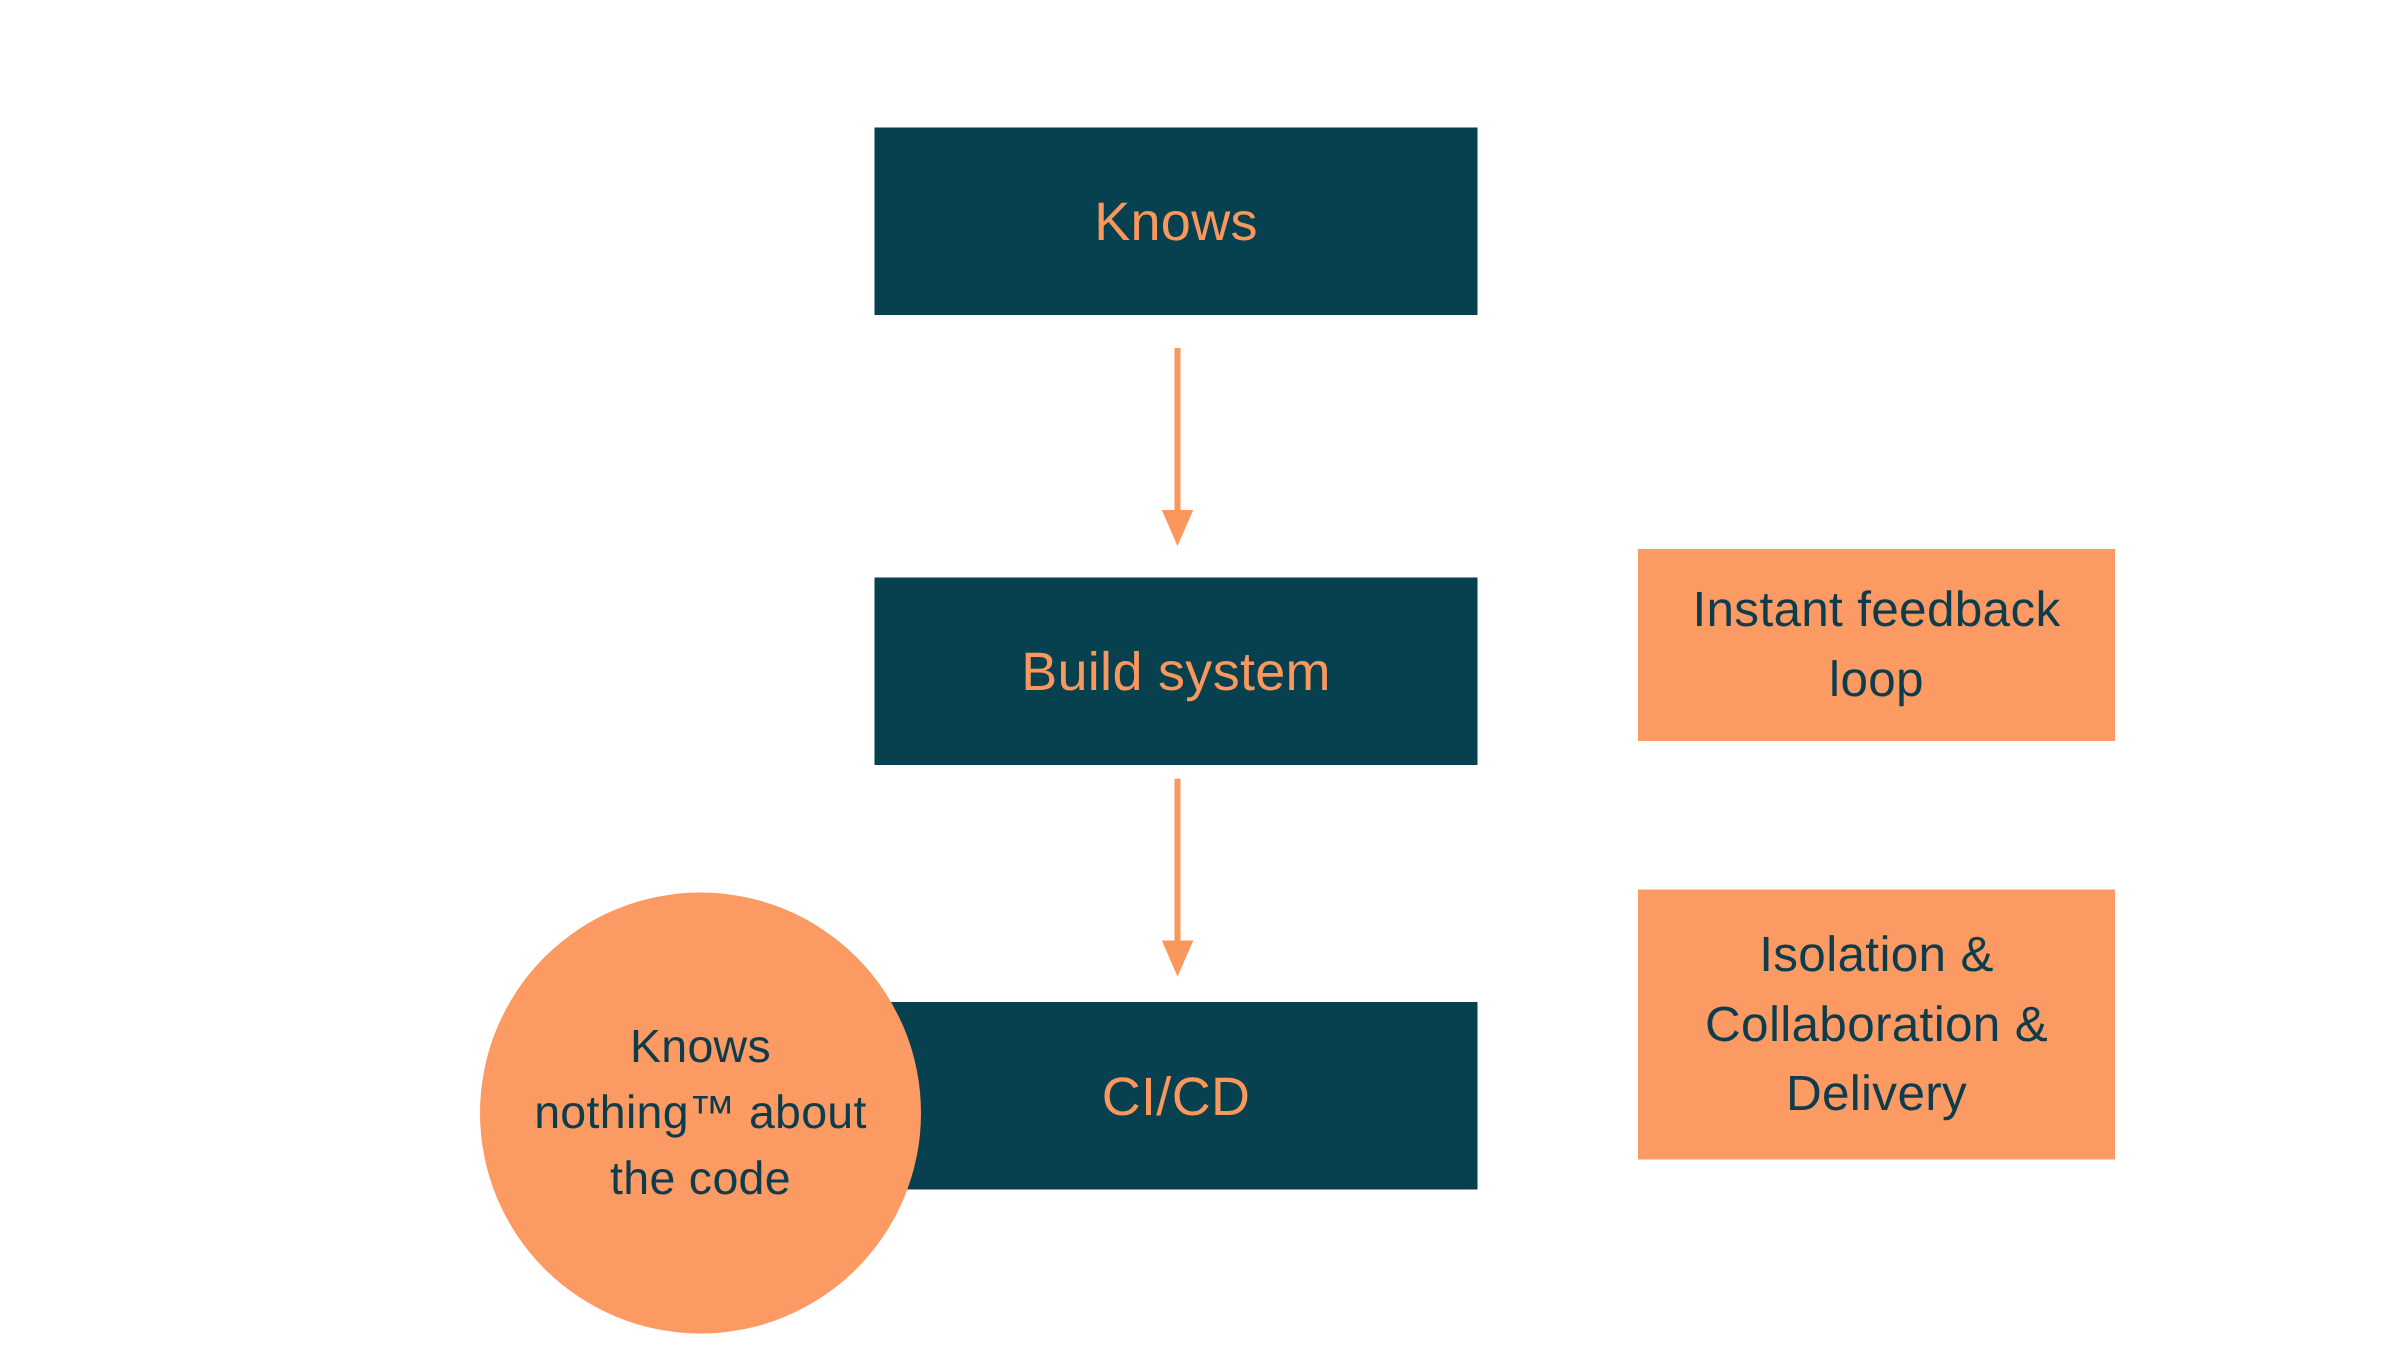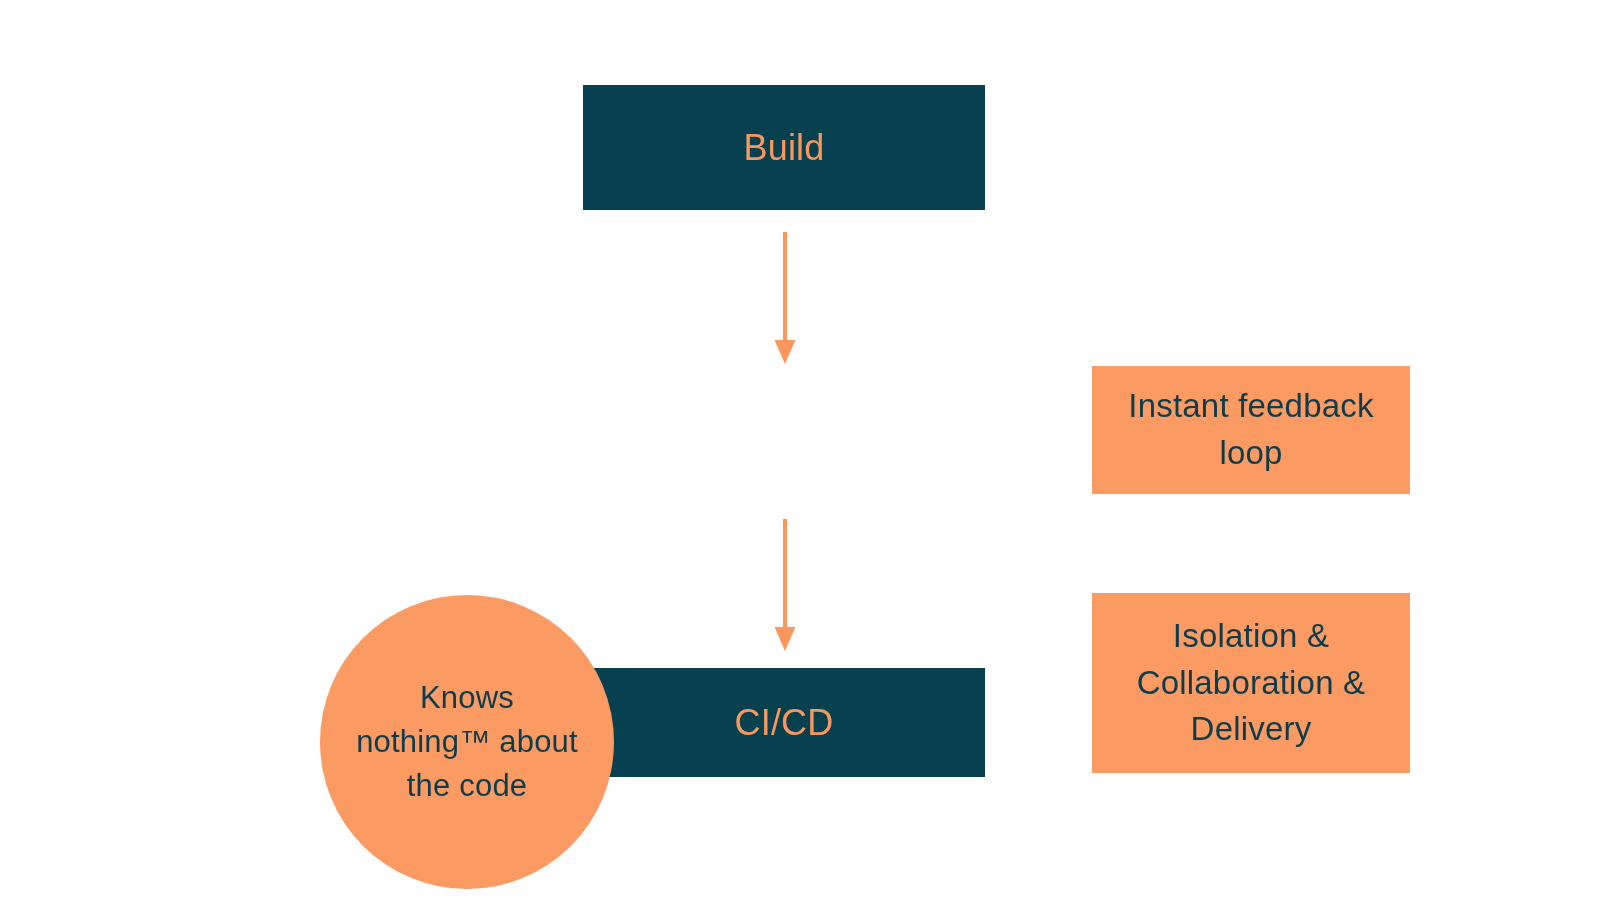--- a/index.html
+++ b/index.html
@@ -52,21 +52,21 @@
     width: 402px; height: 125px;
     font-size: 36px;
   }
   #node-build {
     left: 583px;  top: 385px;
     width: 402px; height: 125px;
     font-size: 36px;
   }
   #node-cicd {
     left: 583px;  top: 668px;
-    width: 402px; height: 109px;
+    width: 402px; height: 125px;
     font-size: 36px;
     justify-content: center;
   }
   #node-instant-feedback {
     left: 1092px; top: 366px;
     width: 318px; height: 128px;
     font-size: 33px;
     padding: 0 12px;
   }
   #node-isolation {
@@ -102,30 +102,33 @@
     left: 770px; top: 519px;
     width: 30px; height: 134px;
   }
 </style>
 </head>
 <body>
 
 <div id="canvas">
 
   <div class="node node-dark" id="node-code">
-    <span>Build</span>
+    <span>Knows</span>
   </div>
 
   <div class="arrow" id="arrow-code-to-build">
     <svg width="30" height="134" viewBox="0 0 30 134" xmlns="http://www.w3.org/2000/svg">
       <rect x="13" y="0" width="4" height="112" fill="#f9975d"></rect>
       <polygon points="15,132 4.5,108 25.5,108" fill="#f9975d"></polygon>
     </svg>
   </div>
 
+  <div class="node node-dark" id="node-build">
+    <span>Build system</span>
+  </div>
 
   <div class="arrow" id="arrow-build-to-cicd">
     <svg width="30" height="134" viewBox="0 0 30 134" xmlns="http://www.w3.org/2000/svg">
       <rect x="13" y="0" width="4" height="112" fill="#f9975d"></rect>
       <polygon points="15,132 4.5,108 25.5,108" fill="#f9975d"></polygon>
     </svg>
   </div>
 
   <div class="node node-dark" id="node-cicd">
     <span>CI/CD</span>

